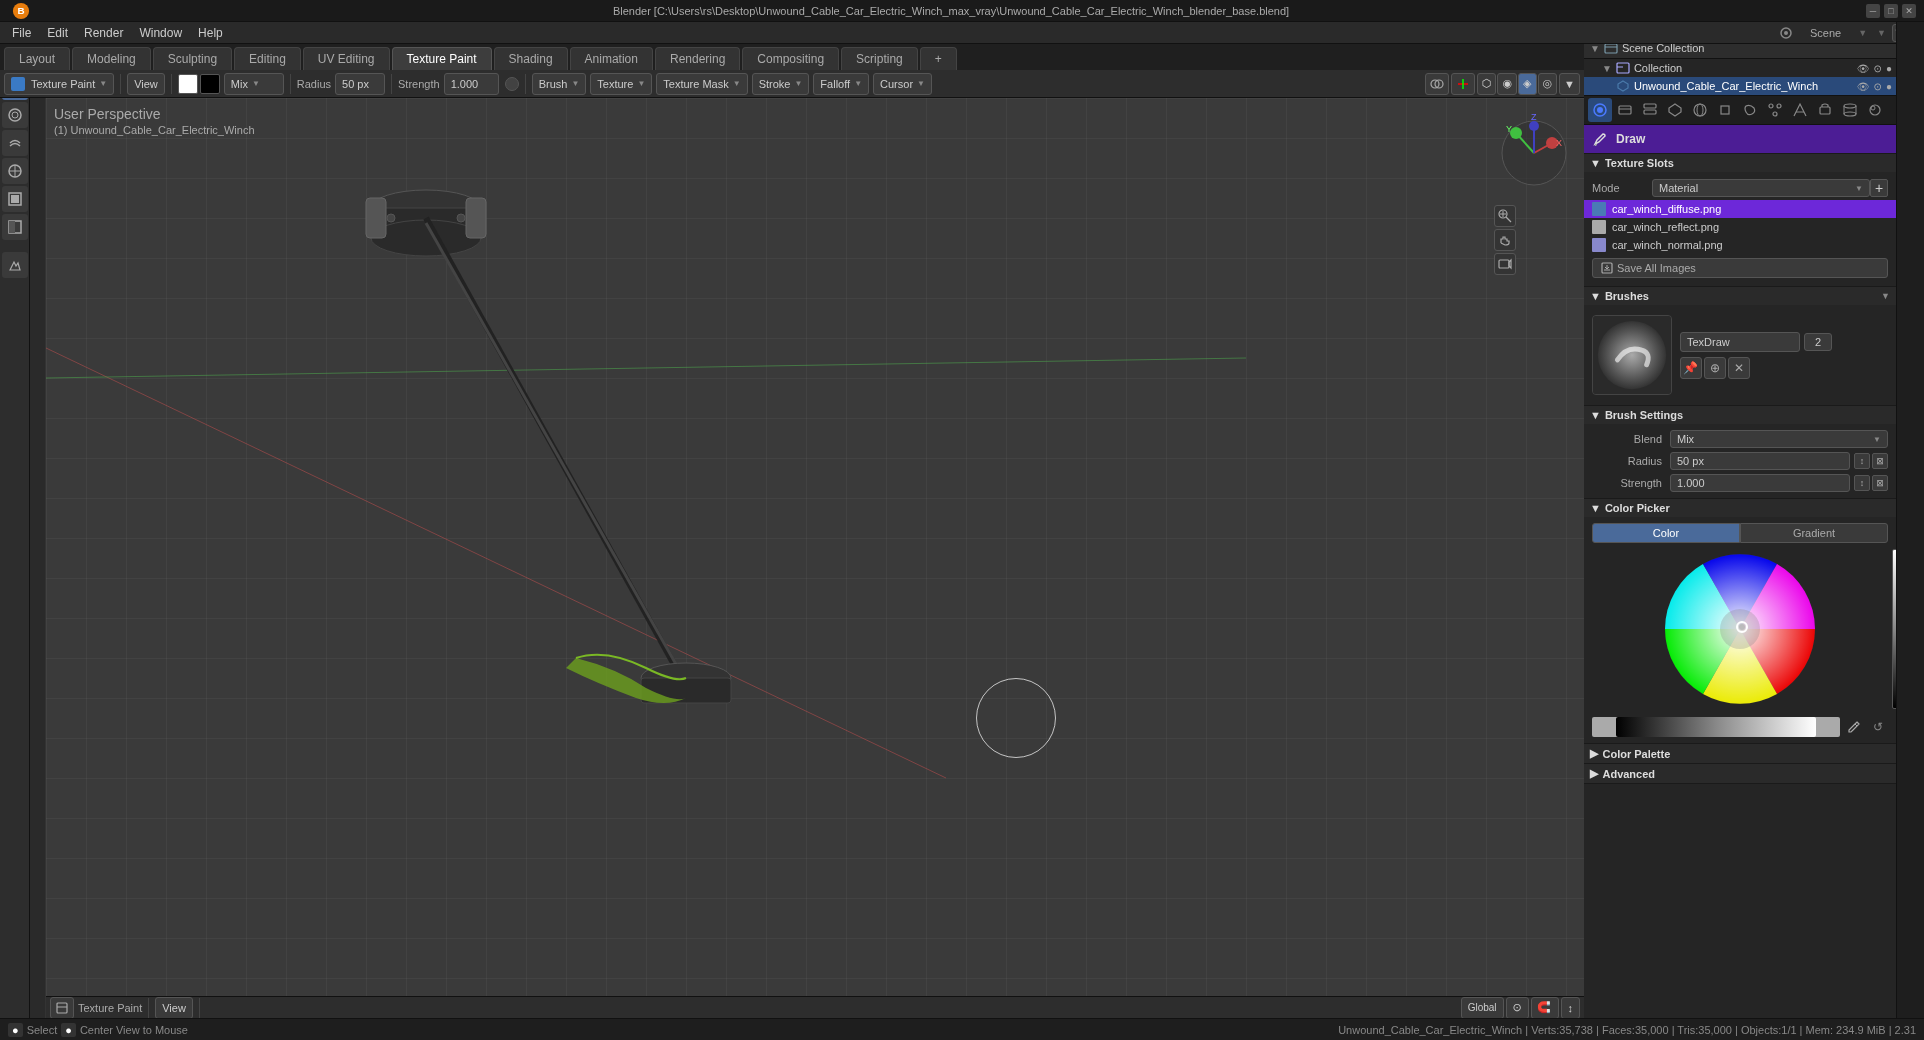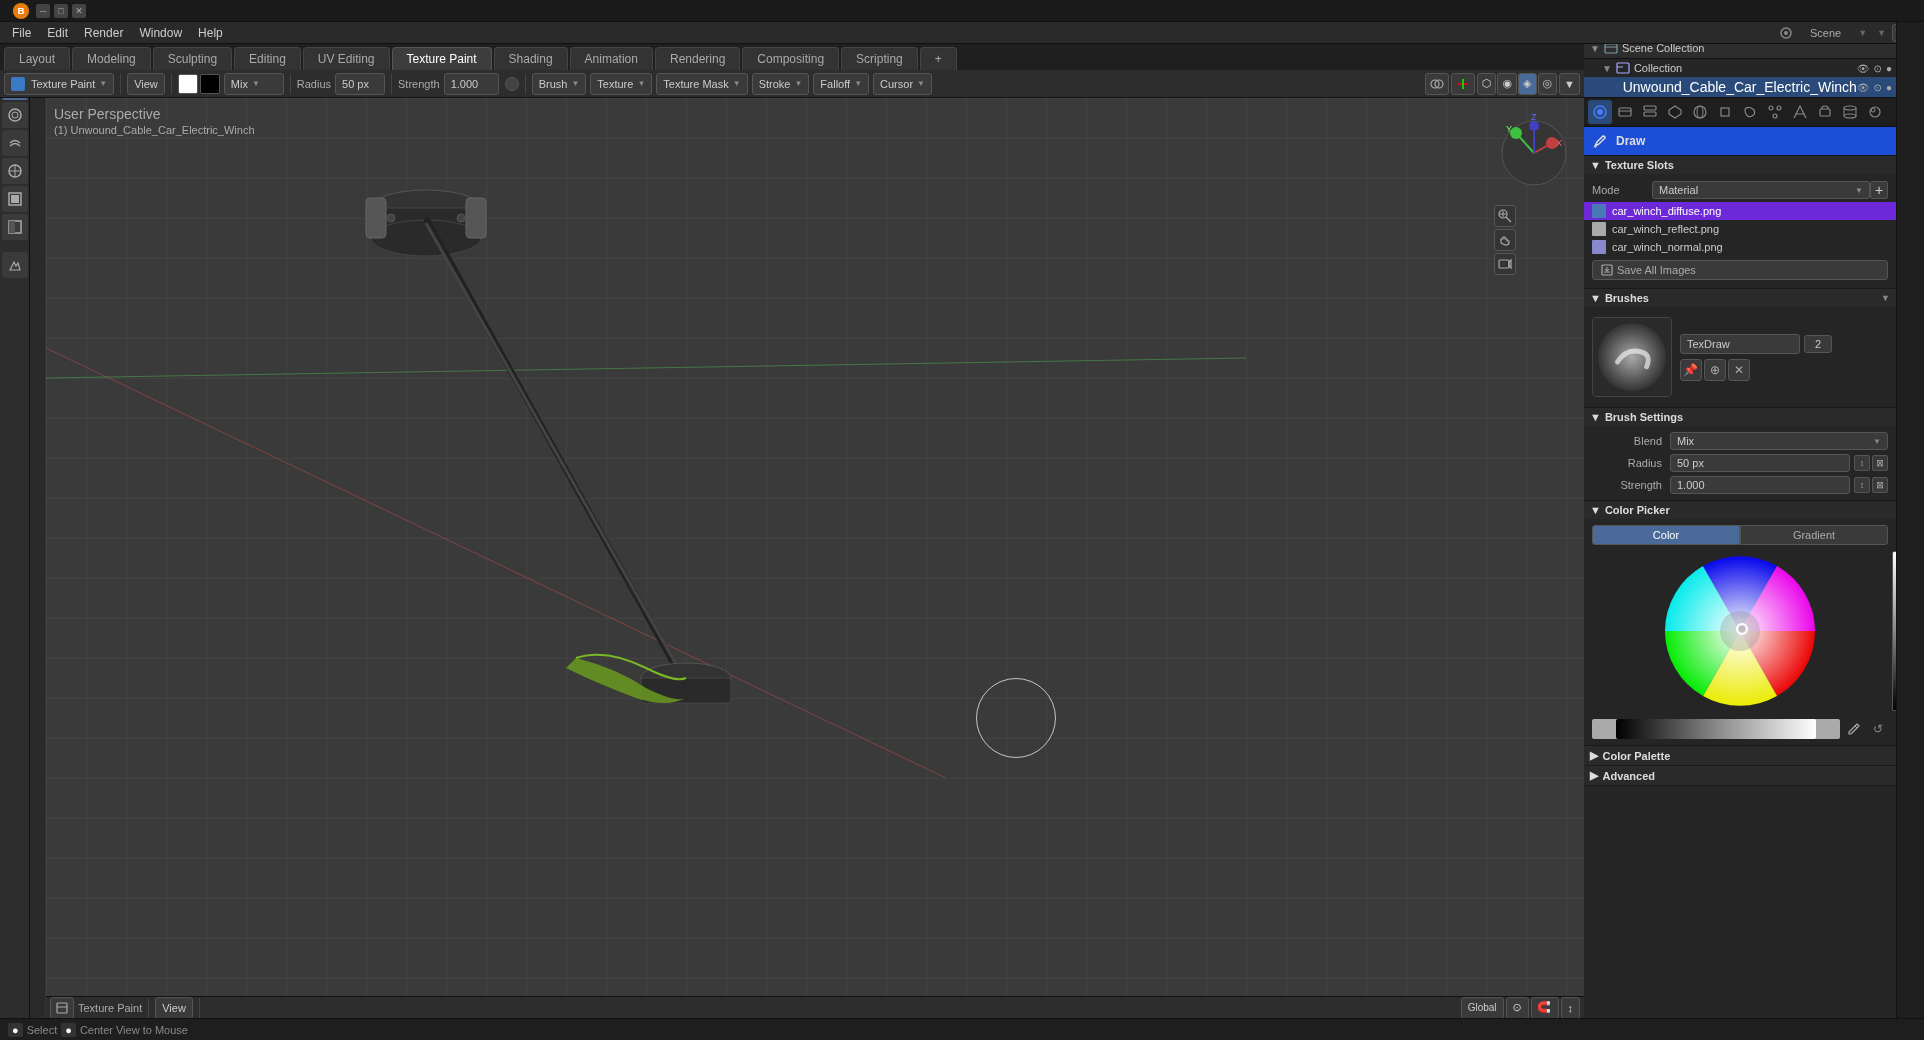--- a/index.html
+++ b/index.html
@@ -433,20 +433,21 @@
 
 <div id="title-bar">
   <div style="display:flex;align-items:center;padding-left:4px">
     <div style="width:18px;height:18px;margin-right:6px;">
       <svg viewBox="0 0 100 100" width="18" height="18">
         <circle cx="50" cy="50" r="45" fill="#e87d0d"></circle>
         <text x="50" y="65" text-anchor="middle" font-size="55" fill="white" font-weight="bold">B</text>
       </svg>
     </div>
   </div>
+  <span class="title-text">Blender [C:\Users\rs\Desktop\Unwound_Cable_Car_Electric_Winch_max_vray\Unwound_Cable_Car_Electric_Winch_blender_base.blend]</span>
   <div class="window-controls">
     <div class="win-btn">─</div>
     <div class="win-btn">□</div>
     <div class="win-btn">✕</div>
   </div>
 </div>
 
 <div id="menu-bar">
   <div class="menu-item">File</div>
   <div class="menu-item">Edit</div>
@@ -759,21 +760,21 @@
         <span style="color:#aaa;font-size:10px;">👁</span>
         <span style="color:#aaa;font-size:10px;">⊙</span>
         <span style="color:#aaa;font-size:10px;">●</span>
       </div>
     </div>
 
     <div style="display:flex;align-items:center;padding:2px 4px 2px 32px;background:#2a4a7a;cursor:pointer;">
       <svg width="14" height="14" viewBox="0 0 14 14" style="margin-right:4px;">
           <path d="M7 2 L12 5 L12 9 L7 12 L2 9 L2 5 Z" fill="none" stroke="#4a7aaa" stroke-width="1.2"></path>
         </svg>
-      <span style="color:#fff;font-size:14px;">Unwound_Cable_Car_Electric_Winch</span>
+      <span style="color:#fff;font-size:11px;">Unwound_Cable_Car_Electric_Winch</span>
       <div style="margin-left:auto;display:flex;gap:4px;">
         <span style="color:#aaa;font-size:10px;">👁</span>
         <span style="color:#aaa;font-size:10px;">⊙</span>
         <span style="color:#aaa;font-size:10px;">●</span>
       </div>
     </div>
   </div>
 
   <div style="display:flex;background:#1e1e1e;border-bottom:1px solid #111;border-top:1px solid #111;padding:2px 4px;gap:1px;flex-wrap:wrap;">
     <div class="prop-icon-btn active">
@@ -843,21 +844,21 @@
         </svg>
     </div>
     <div class="prop-icon-btn">
       <svg width="16" height="16" viewBox="0 0 16 16">
           <circle cx="8" cy="8" r="5" fill="none" stroke="#888" stroke-width="1.2"></circle>
           <circle cx="6" cy="6" r="2" fill="none" stroke="#888" stroke-width="1"></circle>
         </svg>
     </div>
   </div>
 
-  <div style="padding:6px 8px;background:#1d4ed8;display:flex;align-items:center;gap:8px;border-bottom:1px solid #1a1a1a;">
+  <div style="padding:6px 8px;background:#4c1d95;display:flex;align-items:center;gap:8px;border-bottom:1px solid #1a1a1a;">
     <svg width="16" height="16" viewBox="0 0 16 16">
         <path d="M3 13 L5 9 L11 3 Q13 3 13 5 L7 11 Z" fill="none" stroke="#ddd" stroke-width="1.5"></path>
         <path d="M3 13 Q2 15 4 15 Q5 14 5 13" fill="#aaa"></path>
       </svg>
     <span style="color:#ddd;font-size:12px;font-weight:bold;">Draw</span>
   </div>
 
   <div class="rc-section">
     <div class="rc-section-header">
       <span class="tri">▼</span>
@@ -1066,13 +1067,16 @@
   
 </div>
 
 <div id="status-bar">
   <div style="display:flex;align-items:center;gap:4px;">
     <span style="color:#fff;font-size:11px;background:#333;border-radius:2px;padding:1px 4px;">●</span>
     <span>Select</span>
     <span style="color:#fff;font-size:11px;background:#333;border-radius:2px;padding:1px 4px;">●</span>
     <span>Center View to Mouse</span>
   </div>
+  <div style="flex:1;text-align:right;">
+    <span>Unwound_Cable_Car_Electric_Winch | Verts:35,738 | Faces:35,000 | Tris:35,000 | Objects:1/1 | Mem: 234.9 MiB | 2.31</span>
+  </div>
 </div>
 
 </body></html>

